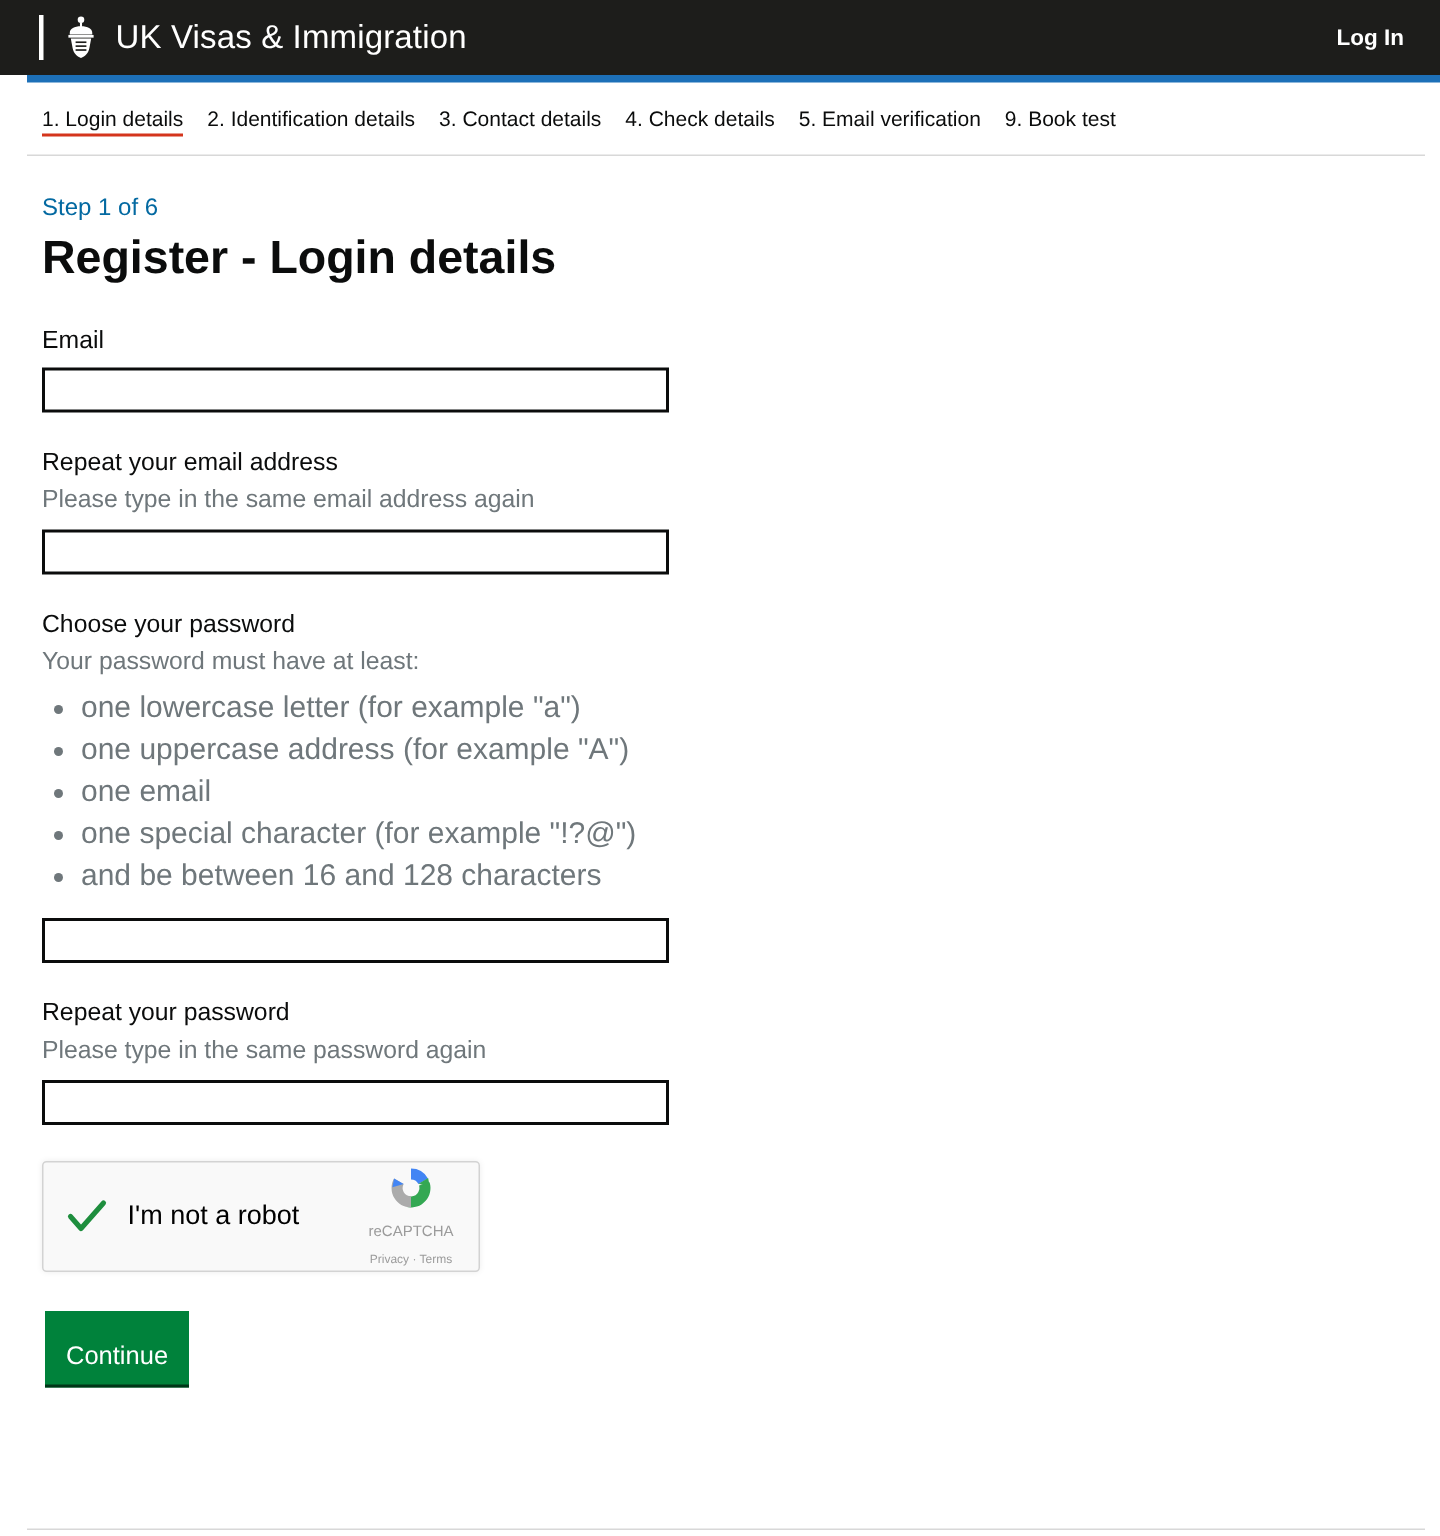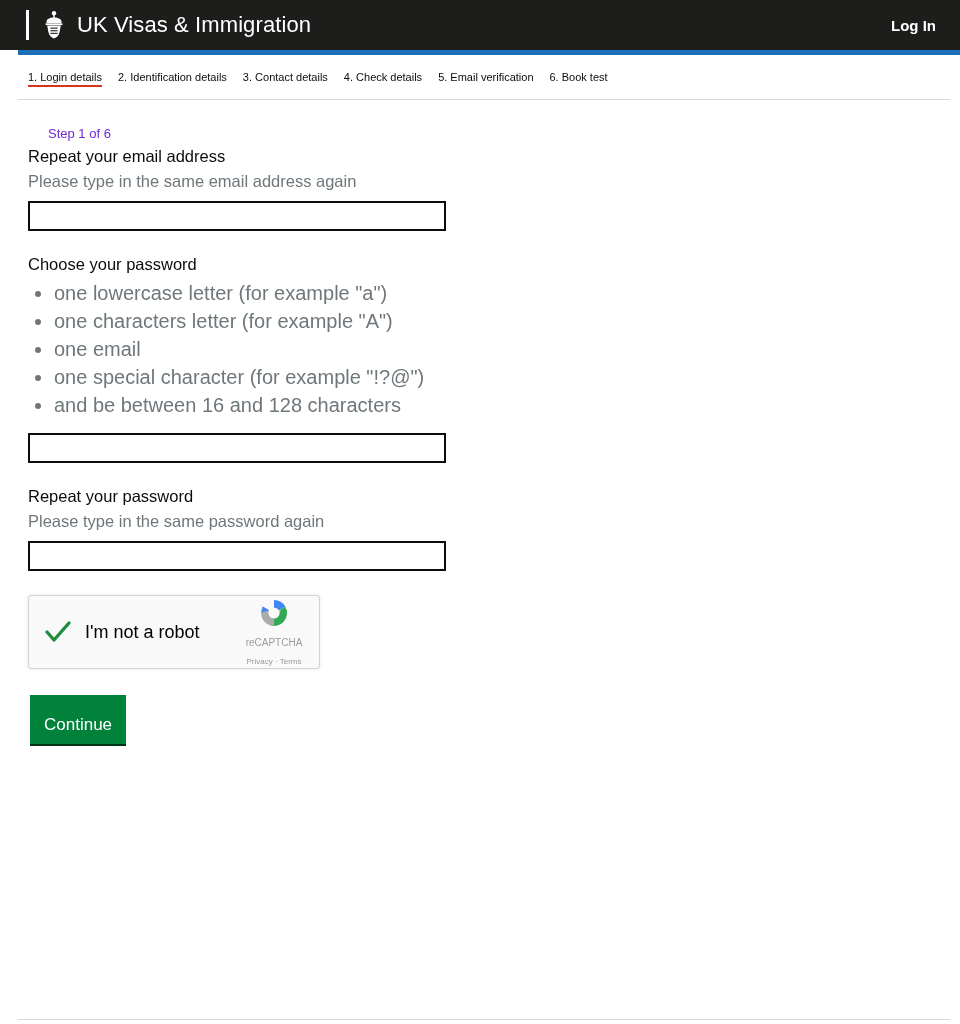--- a/index.html
+++ b/index.html
@@ -67,43 +67,42 @@
   }
 
   
   .step-nav {
     border-bottom: 1px solid #d8d8d8;
     margin: 0 10px 0 18px;
     padding: 16px 0 12px 10px;
     display: flex;
     align-items: baseline;
     gap: 16px;
-    font-size: 11px;
+    font-size: 14px;
     color: #0b0c0c;
     white-space: nowrap;
   }
   .step-nav .step {
     cursor: pointer;
   }
   .step-nav .step.active {
     color: #0b0c0c;
     border-bottom: 2px solid #d4351c;
     padding-bottom: 2px;
   }
 
   
   .content {
     padding: 26px 0 0 28px;
     box-sizing: border-box;
   }
   .step-counter {
-    color: #6d28d9;
-    font-size: 13px;
+    color: #0369a1;
+    font-size: 16px;
     margin-bottom: 6px;
-    margin-left: 20px;
   }
   h1.page-title {
     font-size: 31px;
     font-weight: bold;
     margin: 0 0 28px 0;
     line-height: 1.15;
     color: #0b0c0c;
   }
 
   .field-block {
@@ -244,42 +243,48 @@
 </div>
 
 <div class="blue-rule"></div>
 
 <nav class="step-nav">
   <span class="step active">1. Login details</span>
   <span class="step">2. Identification details</span>
   <span class="step">3. Contact details</span>
   <span class="step">4. Check details</span>
   <span class="step">5. Email verification</span>
-  <span class="step">6. Book test</span>
+  <span class="step">9. Book test</span>
 </nav>
 
 <main class="content">
 
   <div class="step-counter">Step 1 of 6</div>
-
-  
+  <h1 class="page-title">Register - Login details</h1>
+
+  
+  <div class="field-block">
+    <div class="field-label">Email</div>
+    <input class="text-input" type="text" placeholder="" style="">
+  </div>
 
   
   <div class="field-block">
     <div class="field-label">Repeat your email address</div>
     <div class="field-hint">Please type in the same email address again</div>
     <input class="text-input" type="text" placeholder="" style="">
   </div>
 
   
   <div class="field-block">
     <div class="field-label">Choose your password</div>
+    <div class="field-hint">Your password must have at least:</div>
     <ul class="hint-list">
       <li>one lowercase letter (for example "a")</li>
-      <li>one characters letter (for example "A")</li>
+      <li>one uppercase address (for example "A")</li>
       <li>one email</li>
       <li>one special character (for example "!?@")</li>
       <li>and be between 16 and 128 characters</li>
     </ul>
     <input class="text-input" type="password" placeholder="" style="">
   </div>
 
   
   <div class="field-block">
     <div class="field-label">Repeat your password</div>

